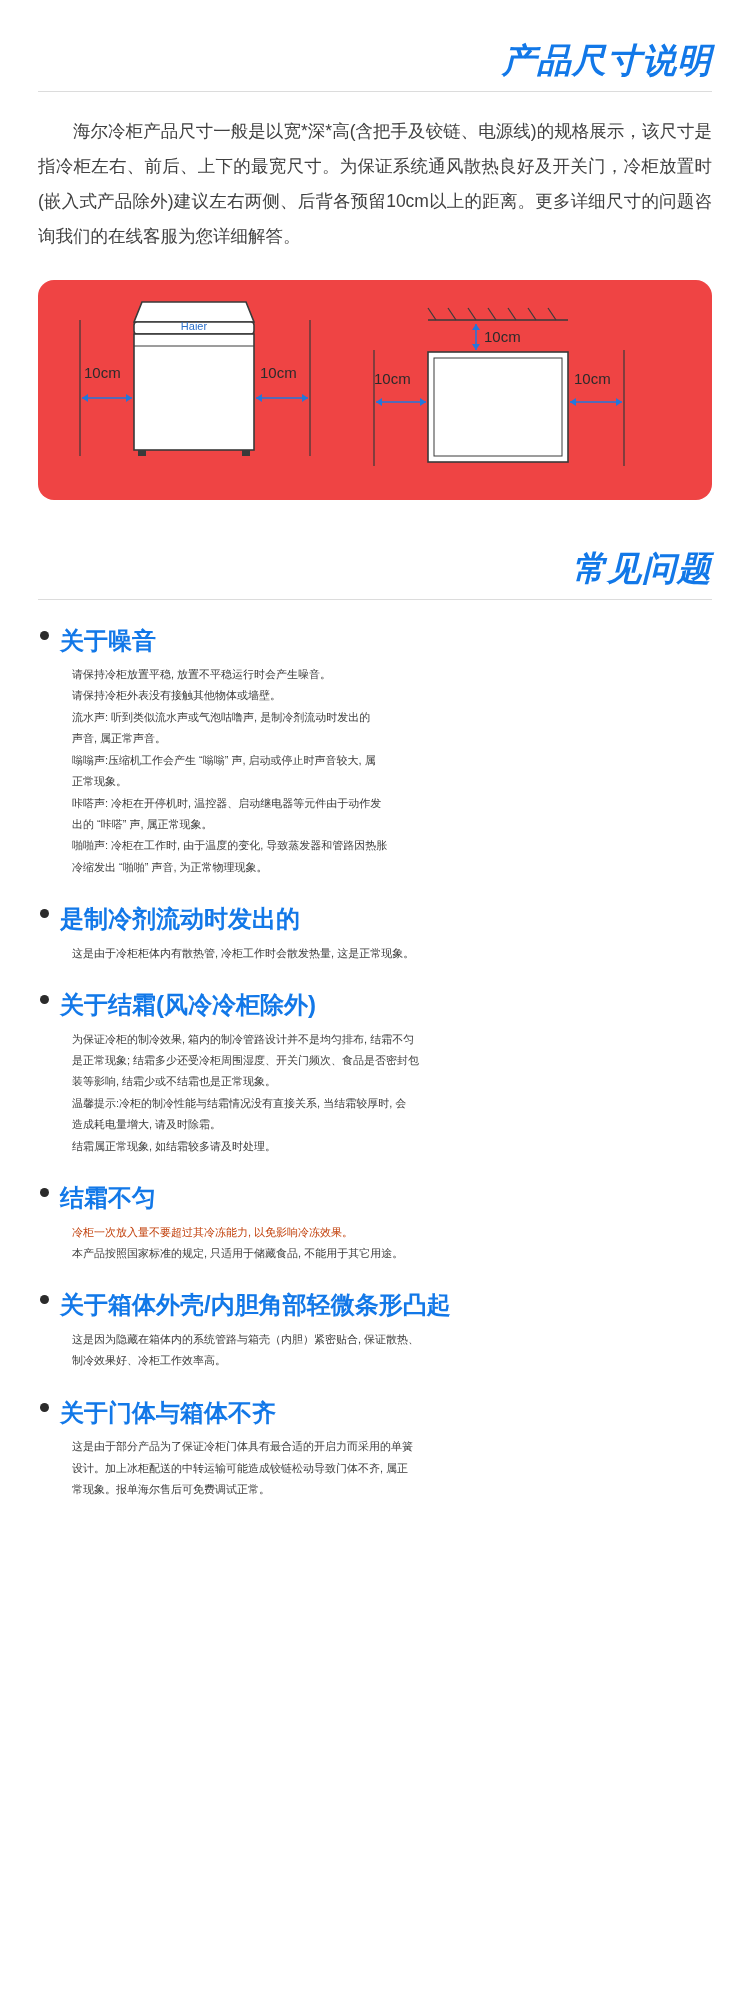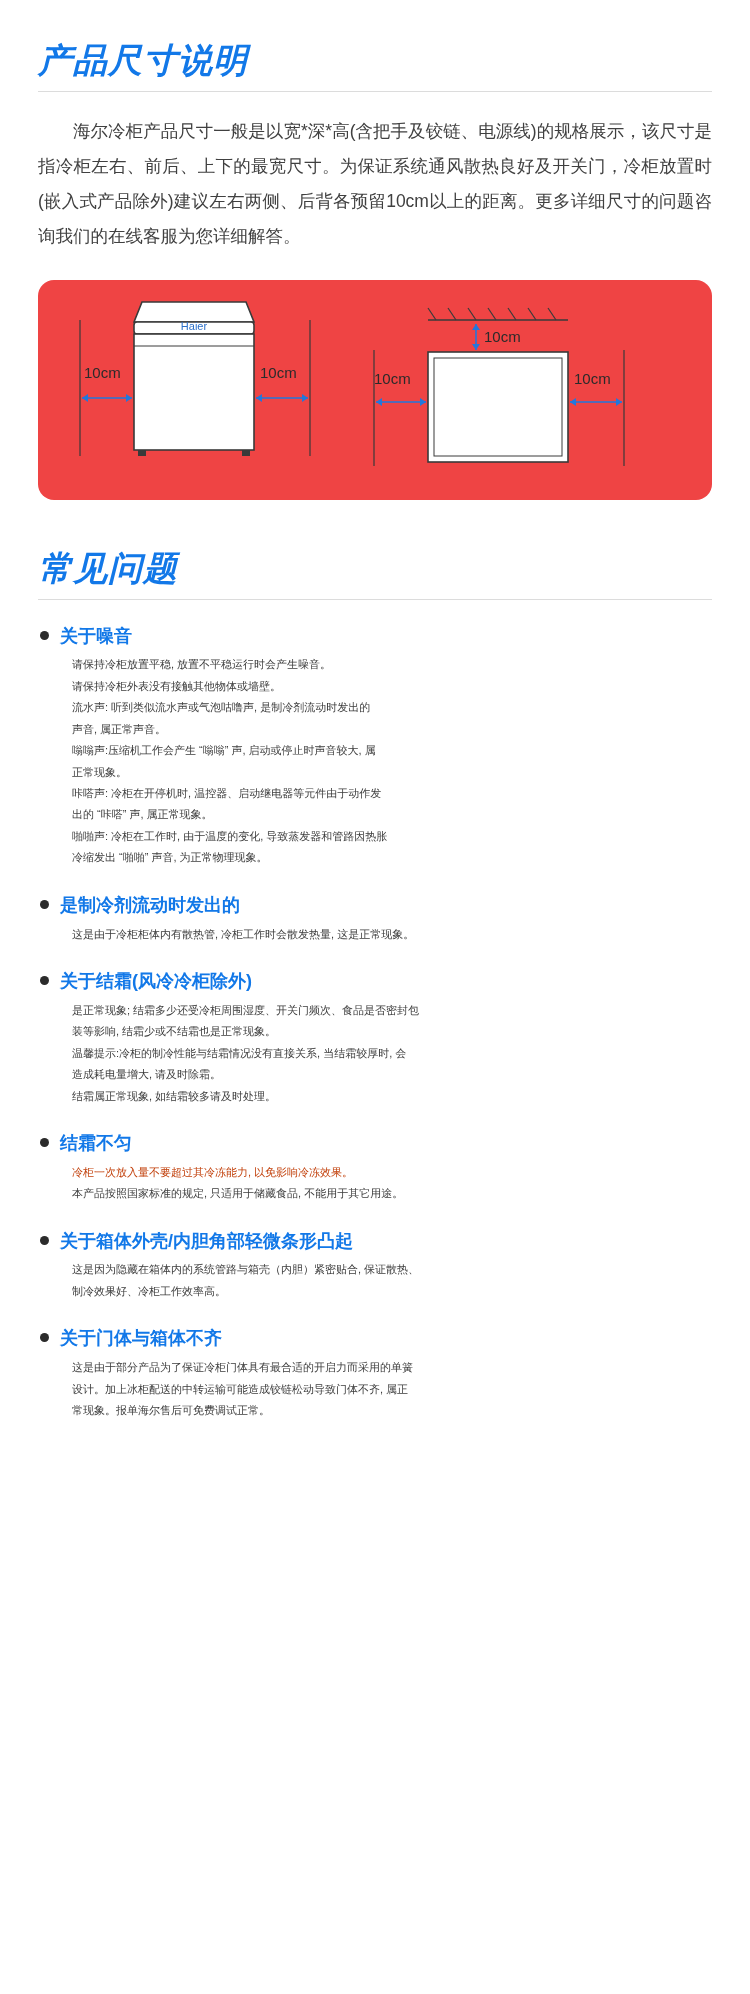--- a/index.html
+++ b/index.html
@@ -23,20 +23,21 @@
   
   .section-title {
     font-size: 34px;
     font-weight: bold;
     font-style: italic;
     color: #1278e8;
     letter-spacing: 1px;
     margin: 0;
     padding: 0 0 10px 0;
     line-height: 1.2;
+    text-align: right;
   }
   .title-rule {
     border: 0;
     border-top: 1px solid #dcdcdc;
     margin: 0 0 22px 0;
     height: 0;
   }
   .spacer-top { height: 40px; }
 
   
@@ -63,21 +64,21 @@
   
   .faq-list {
     margin: 0;
     padding: 0;
     list-style: none;
   }
   .faq-item { margin: 0 0 22px 0; }
   .faq-q {
     position: relative;
     padding-left: 22px;
-    font-size: 18px;
+    font-size: 24px;
     font-weight: bold;
     color: #1278e8;
     line-height: 1.6;
     margin-bottom: 4px;
   }
   .faq-q .bullet {
     position: absolute;
     left: 2px;
     top: 9px;
     width: 9px;
@@ -204,20 +205,21 @@
       </li>
       <li class="faq-item">
         <div class="faq-q"><span class="bullet"></span><span>是制冷剂流动时发出的</span></div>
         <div class="faq-a">
           <p>这是由于冷柜柜体内有散热管, 冷柜工作时会散发热量, 这是正常现象。</p>
         </div>
       </li>
       <li class="faq-item">
         <div class="faq-q"><span class="bullet"></span><span>关于结霜(风冷冷柜除外)</span></div>
         <div class="faq-a">
+          <p>为保证冷柜的制冷效果, 箱内的制冷管路设计并不是均匀排布, 结霜不匀</p>
           <p>是正常现象; 结霜多少还受冷柜周围湿度、开关门频次、食品是否密封包</p>
           <p>装等影响, 结霜少或不结霜也是正常现象。</p>
           <p>温馨提示:冷柜的制冷性能与结霜情况没有直接关系, 当结霜较厚时, 会</p>
           <p>造成耗电量增大, 请及时除霜。</p>
           <p>结霜属正常现象, 如结霜较多请及时处理。</p>
         </div>
       </li>
       <li class="faq-item">
         <div class="faq-q"><span class="bullet"></span><span>结霜不匀</span></div>
         <div class="faq-a">

